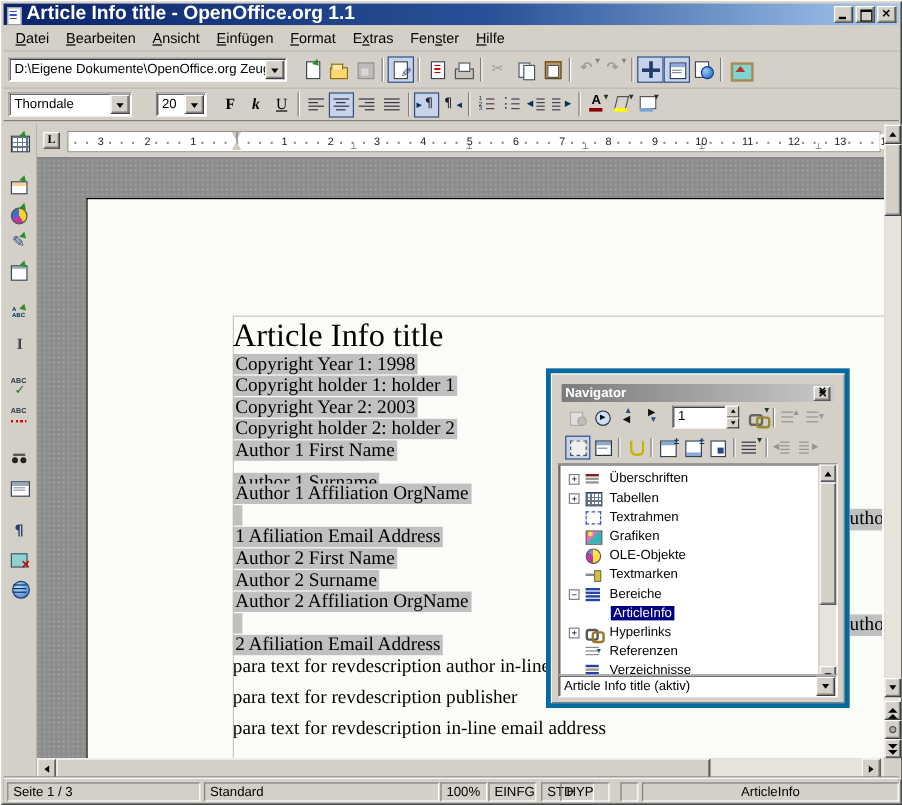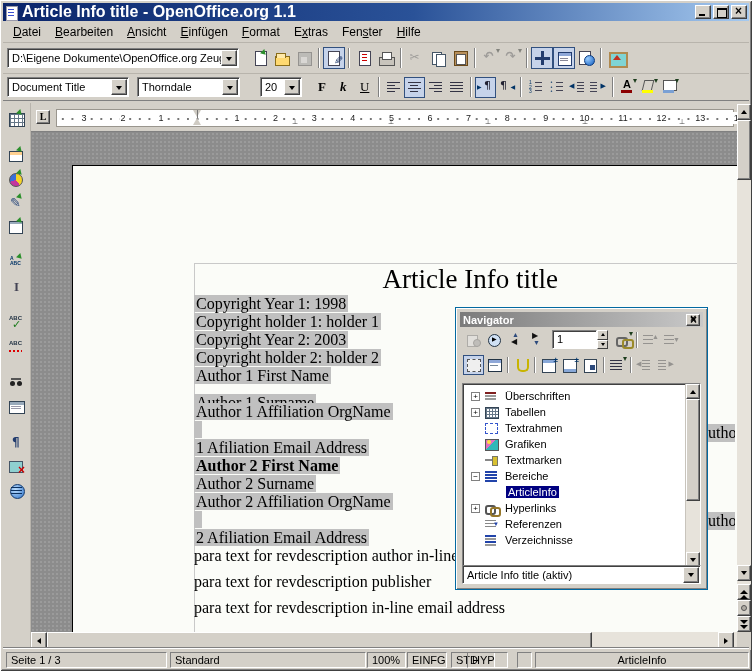--- a/index.html
+++ b/index.html
@@ -54,21 +54,21 @@
 .imark{position:absolute;left:136px;top:0;width:9px;height:16px}
 .imark::before{content:"";position:absolute;left:0;top:0;border-left:4px solid transparent;border-right:4px solid transparent;border-top:7px solid #cfcbc3}
 .imark::after{content:"";position:absolute;left:0;bottom:1px;border-left:4px solid transparent;border-right:4px solid transparent;border-bottom:7px solid #cfcbc3}
 .imark i{position:absolute;left:4px;top:0;bottom:1px;width:1px;background:#777}
 
 .docview{position:absolute;left:31px;top:131px;width:706px;height:501px;overflow:hidden;
   background-color:#8c8c8c;background-image:radial-gradient(#9b9b9b 1px,transparent 1.2px);background-size:4px 4px;border-top:1px solid #808080}
 .page{position:absolute;left:41px;top:33px;right:-30px;bottom:-30px;background:#fbfcf8;border-top:1px solid #000;border-left:1px solid #000}
 .tb-top{position:absolute;left:121px;top:97px;right:0;height:1px;background:#c9c9c9}
 .tb-left{position:absolute;left:121px;top:97px;bottom:0;width:1px;background:#c9c9c9}
-.heading{position:absolute;left:121px;top:98px;width:364px;text-align:right;font:27px "Liberation Serif",serif;color:#000}
+.heading{position:absolute;left:121px;top:98px;width:364px;text-align:left;font:27px "Liberation Serif",serif;color:#000}
 .docline{position:absolute;left:121px;font:16px/18px "Liberation Serif",serif;white-space:nowrap;color:#000}
 .hl{background:#c0c0c0;padding:0 2px}
 .hl.sliver{display:inline-block;width:8px;height:17px;vertical-align:top}
 .frag{position:absolute;left:677px;width:27px;height:18px;overflow:hidden;background:#c0c0c0;font:16px/17px "Liberation Serif",serif;color:#000}
 .f1{top:292px}.f2{top:380px}
 
 .sb{position:absolute;background:#e7e3db}
 .sbtn{position:absolute;background:#d4d0c8;border:1px solid;border-color:#fff #404040 #404040 #fff;box-shadow:inset -1px -1px 0 #808080;display:flex;align-items:center;justify-content:center}
 .thumb{position:absolute;background:#d4d0c8;border:1px solid;border-color:#fff #404040 #404040 #fff;box-shadow:inset -1px -1px 0 #808080}
 .au{width:0;height:0;border:3px solid transparent;border-bottom:4px solid #000;margin-bottom:3px}
@@ -79,22 +79,22 @@
 .dblu::before,.dblu::after{content:"";position:absolute;left:0;border:4px solid transparent;border-bottom:4px solid #000}
 .dblu::before{top:-2px}.dblu::after{top:3px}
 .dbld{position:relative;width:8px;height:9px}
 .dbld::before,.dbld::after{content:"";position:absolute;left:0;border:4px solid transparent;border-top:4px solid #000}
 .dbld::before{top:0}.dbld::after{top:5px}
 .odot{width:6px;height:6px;border-radius:50%;background:#b0aca4;border:1px solid #555}
 .vsb{left:737px;top:104px;width:14px;height:528px}
 .hsb{left:31px;top:632px;width:706px;height:18px}
 .corner{position:absolute;left:737px;top:632px;width:14px;height:18px;background:#d4d0c8}
 
-.nav{position:absolute;left:455px;top:307px;width:253px;height:283px;background:#d4d0c8;border:1px solid #0369a1;
-  box-shadow:inset 1px 1px 0 #fff,inset -1px -1px 0 #808080;z-index:5;padding:4px}
+.nav{position:absolute;left:455px;top:307px;width:253px;height:283px;background:#d4d0c8;border:4px solid #0369a1;
+  box-shadow:inset 1px 1px 0 #fff,inset -1px -1px 0 #808080;z-index:5;padding:9px}
 .nav-title{height:15px;background:linear-gradient(90deg,#7b7b7b,#c9c9c9);color:#fff;font:bold 11px "Liberation Sans",sans-serif;
   display:flex;align-items:center;padding:0 3px}
 .nclose{margin-left:auto;width:14px;height:12px}
 .nclose::before{content:"×";position:absolute;left:3px;top:-3px;font:bold 11px "Liberation Sans",sans-serif;color:#000}
 .nav-tb{display:flex;align-items:center;height:25px;padding-left:3px}
 .nav-tb .tbtn{width:21px;height:20px}
 .nav-tb .sep{height:16px;margin:0 2px}
 .spinbox{width:56px;height:19px;display:flex;margin:0 5px;flex:none}
 .spinval{flex:1;background:#fff;border:1px solid;border-color:#808080 #fff #fff #808080;box-shadow:inset 1px 1px 0 #404040;font-size:11px;padding:2px 0 0 4px}
 .spinner{width:11px;display:flex;flex-direction:column}
@@ -331,26 +331,20 @@
           <span class="ico i-hyperlink-dialog"></span>
         </div>
         <div class="sep"></div>
         <div class="tbtn">
           <span class="ico i-gallery"></span>
         </div>
       </div>
   </div>
 
   <div class="obar">
-    <div class="combo stylecombo">
-      <span class="cval">Document Title</span>
-      <span class="dd">
-          <i class="arr-d"></i>
-        </span>
-    </div>
     <div class="combo fontcombo">
       <span class="cval">Thorndale</span>
       <span class="dd">
           <i class="arr-d"></i>
         </span>
     </div>
     <div class="combo sizecombo">
       <span class="cval">20</span>
       <span class="dd">
           <i class="arr-d"></i>
@@ -504,21 +498,21 @@
       <div id="doclines">
           <div class="docline" style="top: 129px;"><span class="hl">Copyright Year 1: 1998</span></div>
           <div class="docline" style="top: 147px;"><span class="hl">Copyright holder 1: holder 1</span></div>
           <div class="docline" style="top: 165px;"><span class="hl">Copyright Year 2: 2003</span></div>
           <div class="docline" style="top: 183px;"><span class="hl">Copyright holder 2: holder 2</span></div>
           <div class="docline" style="top: 201px;"><span class="hl">Author 1 First Name</span></div>
           <div class="docline" style="top: 228px; font-family: Liberation Serif, serif;"><span class="hl">Author 1 Surname</span></div>
           <div class="docline" style="top: 237px;"><span class="hl">Author 1 Affiliation OrgName</span></div>
           <div class="docline" style="top: 255px;"><span class="hl sliver"></span></div>
           <div class="docline" style="top: 273px;"><span class="hl">1 Afiliation Email Address</span></div>
-          <div class="docline" style="top: 291px; font-weight: bold;"><span class="hl">Author 2 First Name</span></div>
+          <div class="docline" style="top: 291px;"><span class="hl">Author 2 First Name</span></div>
           <div class="docline" style="top: 309px;"><span class="hl">Author 2 Surname</span></div>
           <div class="docline" style="top: 327px;"><span class="hl">Author 2 Affiliation OrgName</span></div>
           <div class="docline" style="top: 345px;"><span class="hl sliver"></span></div>
           <div class="docline" style="top: 363px;"><span class="hl">2 Afiliation Email Address</span></div>
           <div class="docline" style="top: 381px;"><span>para text for revdescription author in-line</span></div>
           <div class="docline" style="top: 407px;"><span>para text for revdescription publisher</span></div>
           <div class="docline" style="top: 433px;"><span>para text for revdescription in-line email address</span></div>
         </div>
     </div>
     <div class="frag f1">utho</div>
@@ -647,20 +641,25 @@
             <span class="tico t-frames"></span>
             <span class="tlabel">Textrahmen</span>
           </div>
           <div class="trow">
             <span class="noxb"></span>
             <span class="tico t-graphics"></span>
             <span class="tlabel">Grafiken</span>
           </div>
           <div class="trow">
             <span class="noxb"></span>
+            <span class="tico t-ole-objects"></span>
+            <span class="tlabel">OLE-Objekte</span>
+          </div>
+          <div class="trow">
+            <span class="noxb"></span>
             <span class="tico t-bookmarks"></span>
             <span class="tlabel">Textmarken</span>
           </div>
           <div class="trow">
             <span class="xb">−</span>
             <span class="tico t-sections"></span>
             <span class="tlabel">Bereiche</span>
           </div>
           <div class="trow childrow">
             <span class="tlabel sel">ArticleInfo</span>

